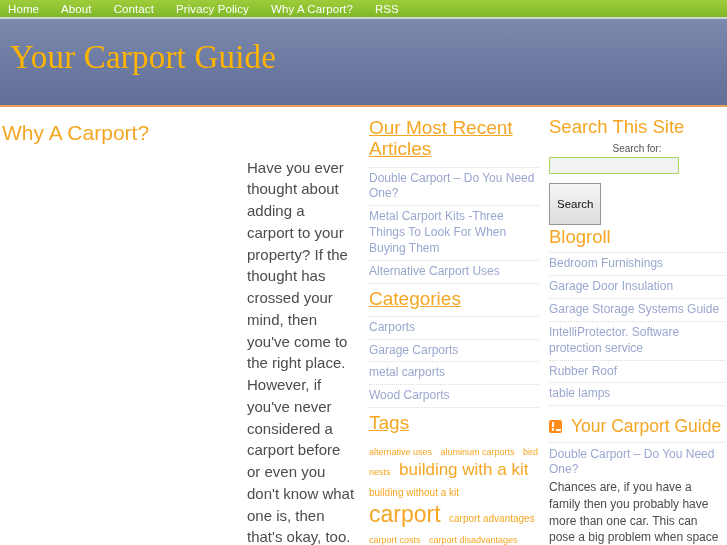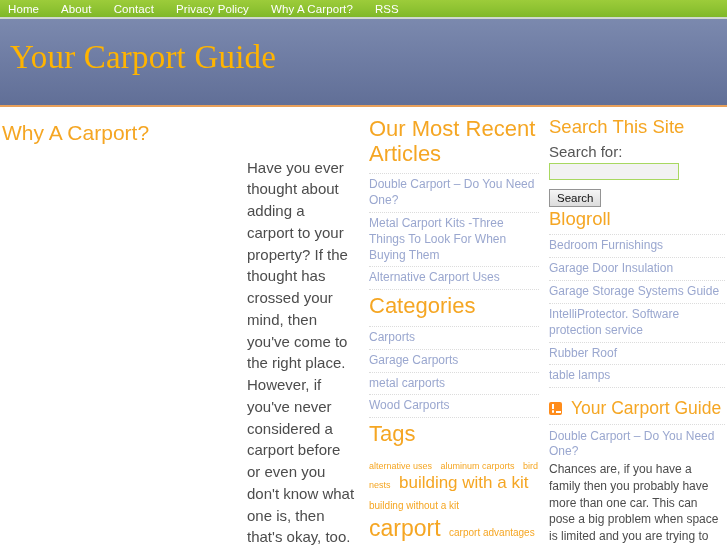--- a/index.html
+++ b/index.html
@@ -63,21 +63,21 @@
   .col-right  { width: 180px; padding: 0 2px 0 2px; box-sizing: border-box; }
 
   
   h2.orange {
     color: #f5a623;
     font-weight: normal;
     font-size: 21px;
     margin: 6px 0 8px 0;
     line-height: 1.12;
   }
-  .col-mid h2.orange { font-size: 22px; margin: 2px 0 7px 0; }
+  .col-mid h2.orange { font-size: 19px; margin: 2px 0 7px 0; text-decoration: underline; }
   .col-right h2.orange { font-size: 18.5px; margin: 2px 0 5px 0; }
   .col-right h2.rss-head {
     font-size: 17.5px;
     margin: 10px 0 5px 0;
     line-height: 1.18;
   }
 
   
   .adbox {
     float: left;
@@ -135,41 +135,42 @@
   .tagcloud a {
     color: #f5a623;
     text-decoration: none;
     margin-right: 4px;
     display: inline;
   }
 
   
   .search-label {
     color: #555555;
-    font-size: 15px;
+    font-size: 10px;
     display: block;
     margin-bottom: 3px;
+    text-align: center;
   }
   .search-input {
     width: 130px;
     height: 17px;
     border: 1px solid #a8d860;
     background: #f2f2f2;
     box-sizing: border-box;
     font-size: 11px;
     padding: 0 3px;
     display: block;
   }
   .search-btn {
     margin-top: 9px;
     font-size: 11.5px;
     font-family: "Liberation Sans", sans-serif;
     background: linear-gradient(to bottom, #f6f6f6, #dcdcdc);
     border: 1px solid #949494;
-    padding: 2px 7px;
+    padding: 14px 7px;
     color: #111;
     cursor: pointer;
   }
 
   
   .rss-icon {
     display: inline-block;
     width: 13px; height: 13px;
     background: #ff8c1a;
     border-radius: 2px;

